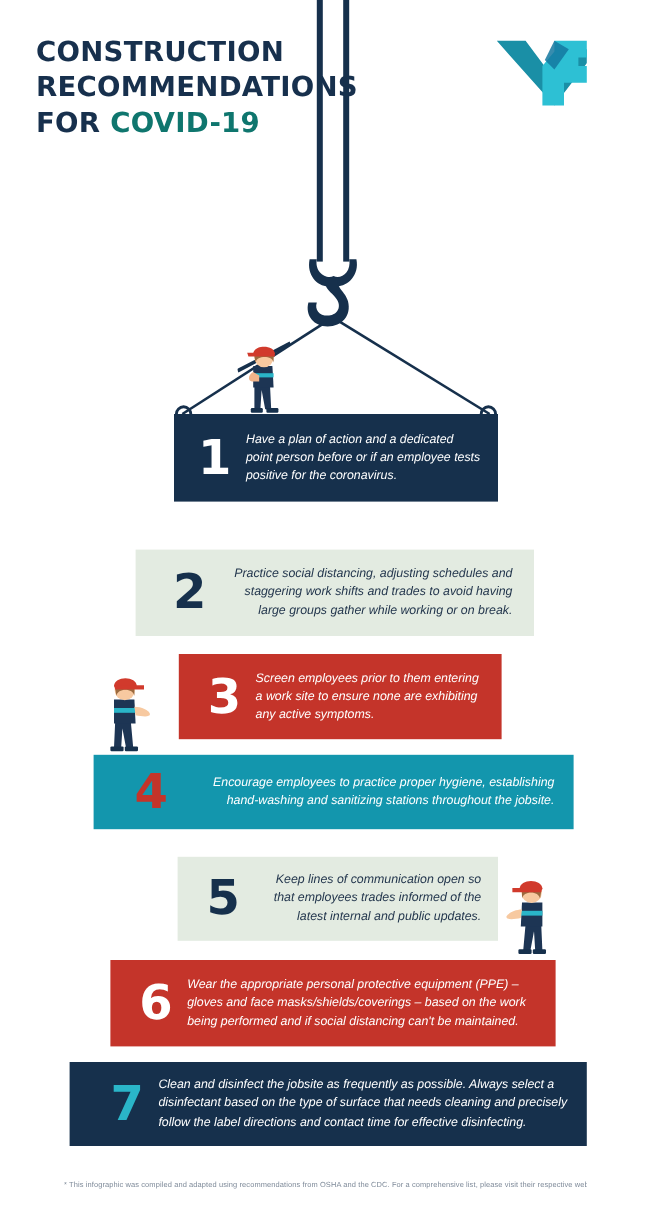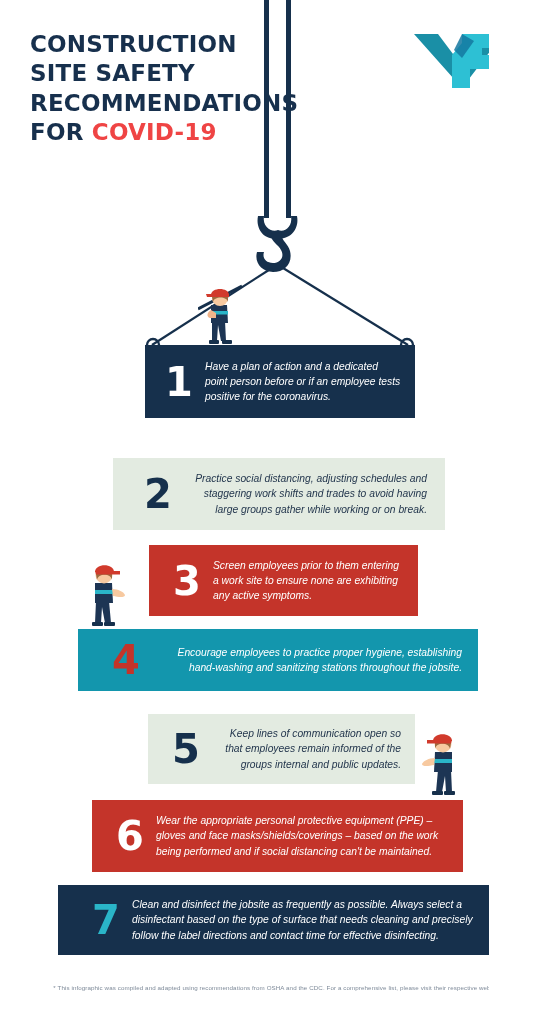--- a/index.html
+++ b/index.html
@@ -28,21 +28,21 @@
     width: 260px;
     font-family: "DejaVu Sans", sans-serif;
     font-weight: bold;
     font-size: 23px;
     line-height: 1.28;
     letter-spacing: 0.2px;
     color: #17304d;
     text-transform: uppercase;
   }
   .headline .line { display: block; white-space: nowrap; }
-  .headline .covid { color: #ef4444; }
+  .headline .covid { color: #0f766e; }
 
   
   .logo {
     position: absolute;
     left: 412px;
     top: 28px;
     width: 108px;
     height: 62px;
   }
 
@@ -117,21 +117,20 @@
     letter-spacing: 0.1px;
   }
 </style>
 </head>
 <body>
 
 <div id="infographic">
 
   <div class="headline">
     <span class="line">Construction</span>
-    <span class="line">Site Safety</span>
     <span class="line">Recommendations</span>
     <span class="line"><span>For </span><span class="covid">Covid-19</span></span>
   </div>
 
   <div class="logo">
     <svg width="108" height="62" viewBox="0 0 108 62" xmlns="http://www.w3.org/2000/svg">
 
       <path d="M2 6 L26 6 L47 34 L62 13 L86 13 L50 60 Z" fill="#1a8fa6"></path>
 
       <path d="M50 6 L103 6 L103 20 L70 20 L70 27 L95 27 L95 41 L58 41 L58 60 L40 60 L40 27 L50 15 Z" fill="#2dc0d4"></path>
@@ -222,21 +221,21 @@
     <div class="step-text">Screen employees prior to them entering a work site to ensure none are exhibiting any active symptoms.</div>
   </div>
 
   <div class="step theme-teal" style="left:78px; top:629px; width:400px; height:62px; padding:0 16px 0 24px;">
     <div class="step-num" style="width:48px;">4</div>
     <div class="step-text">Encourage employees to practice proper hygiene, establishing hand-washing and sanitizing stations throughout the jobsite.</div>
   </div>
 
   <div class="step theme-sage" style="left:148px; top:714px; width:267px; height:70px; padding:0 14px 0 12px;">
     <div class="step-num" style="width:52px;">5</div>
-    <div class="step-text">Keep lines of communication open so that employees remain informed of the groups internal and public updates.</div>
+    <div class="step-text">Keep lines of communication open so that employees trades informed of the latest internal and public updates.</div>
   </div>
 
   <div class="step theme-red" style="left:92px; top:800px; width:371px; height:72px; padding:0 16px 0 12px;">
     <div class="step-num" style="width:52px;">6</div>
     <div class="step-text">Wear the appropriate personal protective equipment (PPE) – gloves and face masks/shields/coverings – based on the work being performed and if social distancing can't be maintained.</div>
   </div>
 
   <div class="step theme-navy-teal" style="left:58px; top:885px; width:450px; height:70px; padding:0 18px 0 22px;">
     <div class="step-num" style="width:52px;">7</div>
     <div class="step-text">Clean and disinfect the jobsite as frequently as possible.  Always select a disinfectant based on the type of surface that needs cleaning and precisely follow the label directions and contact time for effective disinfecting.</div>

